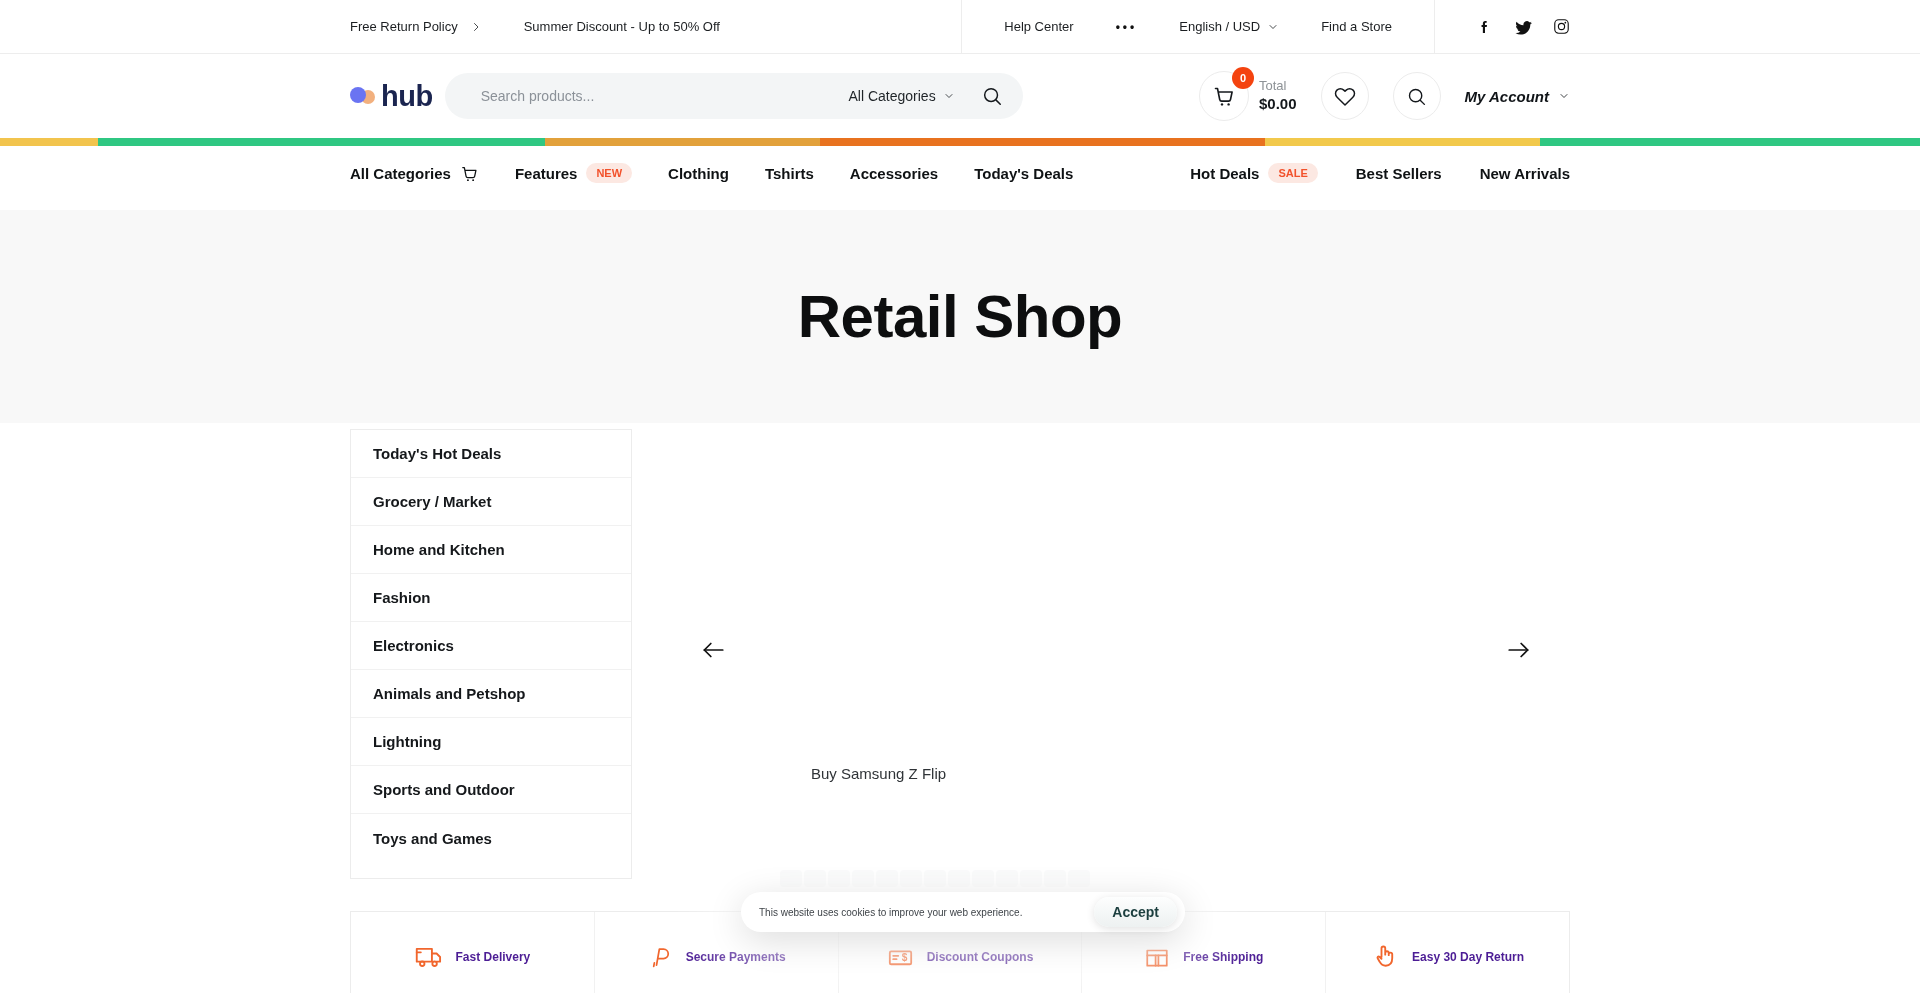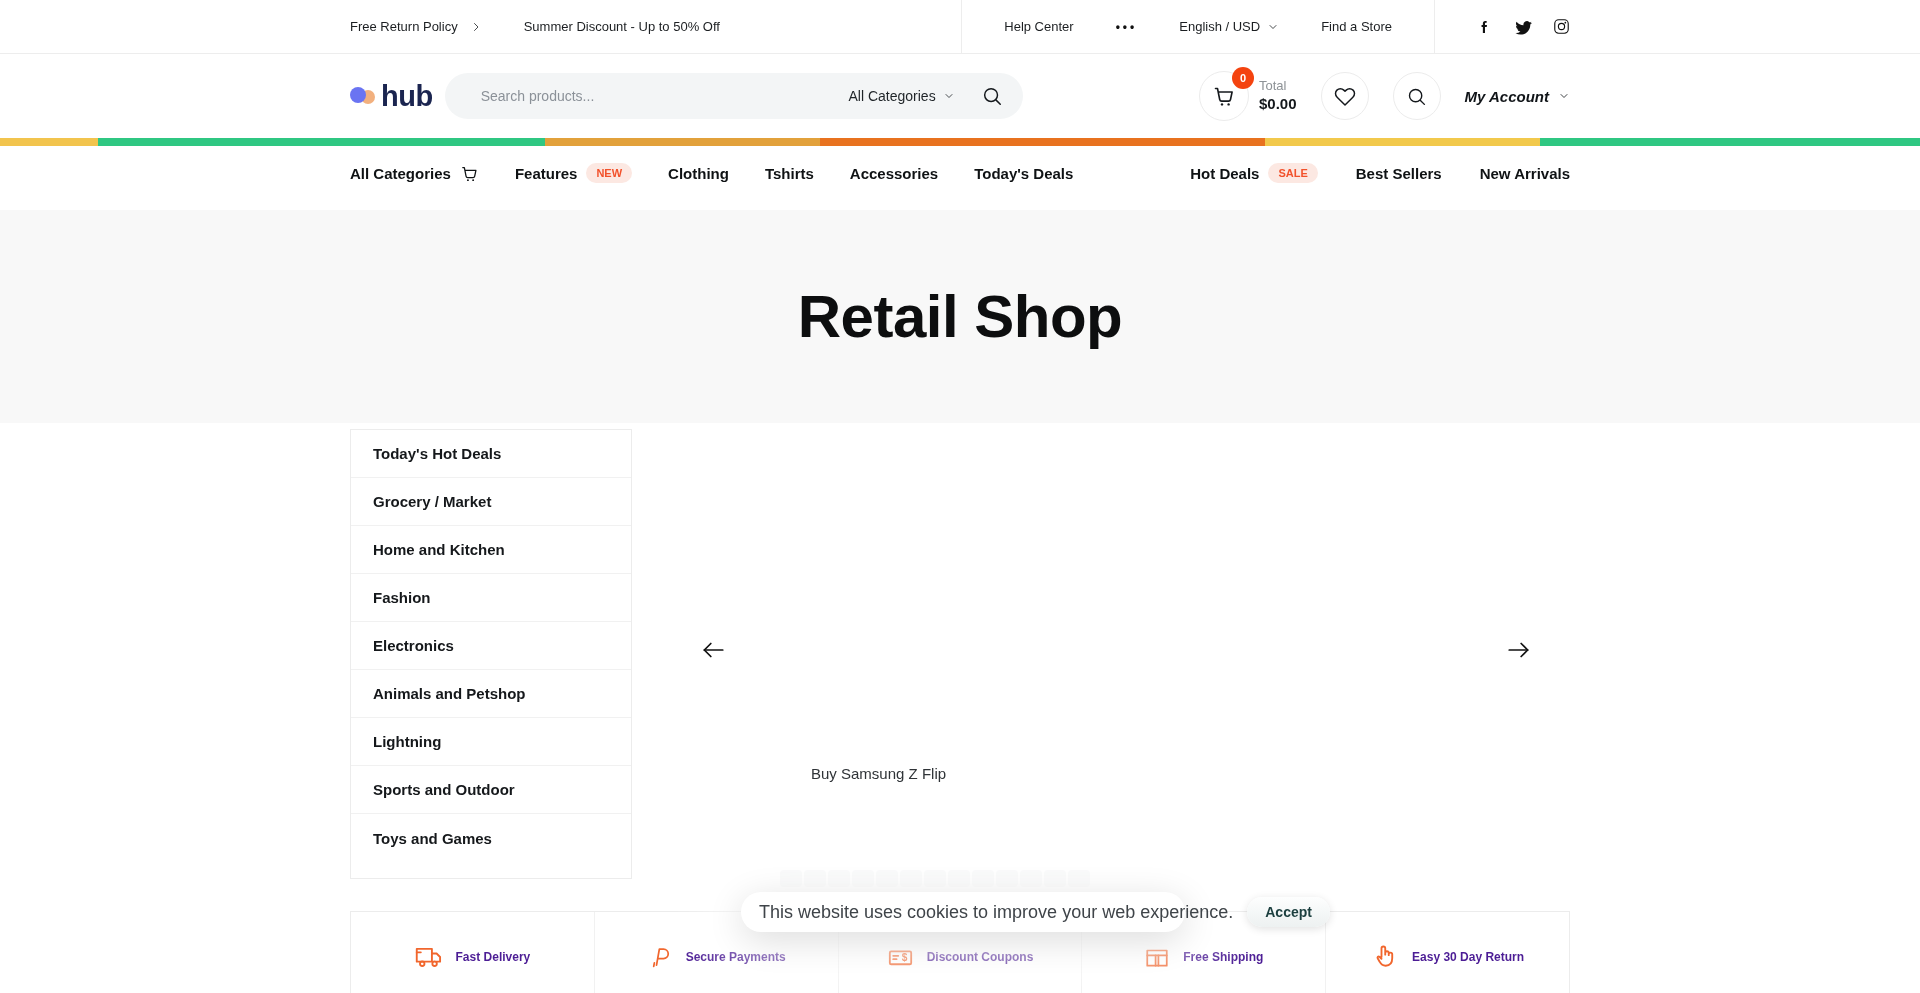--- a/index.html
+++ b/index.html
@@ -73,21 +73,21 @@
   
   .features-wrap { height:92px; }
   .features { width:1220px; margin:0 auto; height:92px; border:1px solid #ececec; background:#fff; display:flex; }
   .feat { flex:1; display:flex; align-items:center; justify-content:center; gap:13px; border-right:1px solid #f1f1f1; }
   .feat:last-child { border-right:none; }
   .feat .ficon { color:#F1662D; display:flex; }
   .feat .flabel { font-size:12px; font-weight:700; color:#4c1d95; white-space:nowrap; }
 
   
   .cookie { position:absolute; left:741px; top:892px; width:444px; height:40px; background:#fff; border-radius:20px; display:flex; align-items:center; gap:14px; padding:0 8px 0 18px; box-shadow:0 8px 36px rgba(0,0,0,.14), 0 0 60px 24px rgba(255,255,255,.9); z-index:10; }
-  .cookie-msg { font-size:18px; color:#3f4449; white-space:nowrap; }
+  .cookie-msg { font-size:10px; color:#3f4449; white-space:nowrap; }
   .accept-btn { margin-left:auto; border:none; cursor:pointer; background:linear-gradient(#fdfefe,#edf1f1); border-radius:16px; padding:7px 18px; font-size:14px; font-weight:600; color:#1c3f3f; font-family:inherit; box-shadow:0 2px 8px rgba(0,0,0,.12); }
 
   svg.ic { fill:none; stroke:currentColor; stroke-width:1.6; stroke-linecap:round; stroke-linejoin:round; display:block; }
   svg.fl { fill:currentColor; stroke:none; display:block; }
 </style>
 </head>
 <body>
 
 <div class="page">
 

